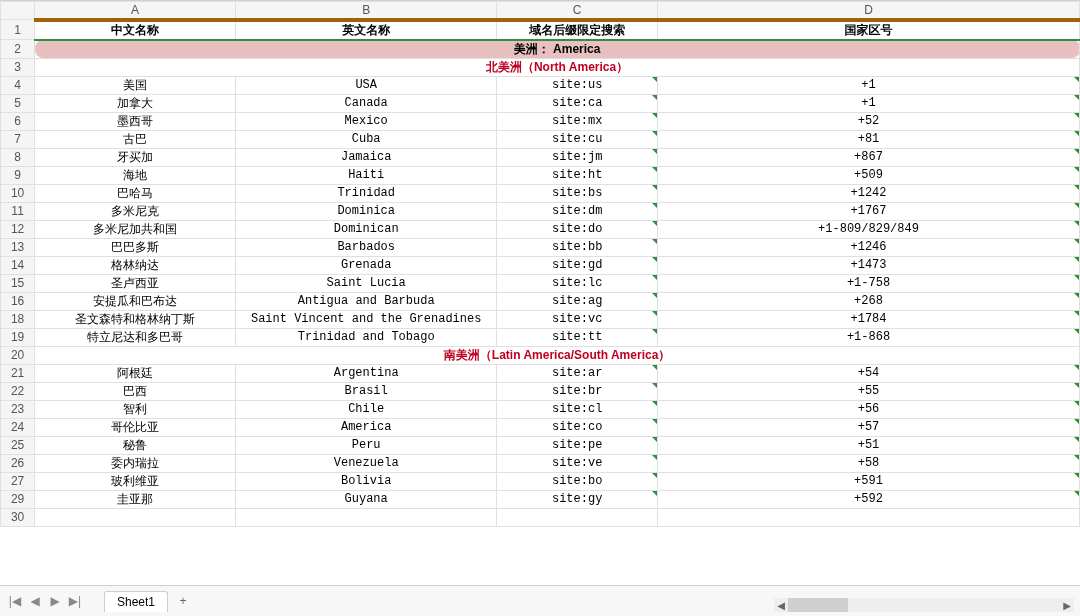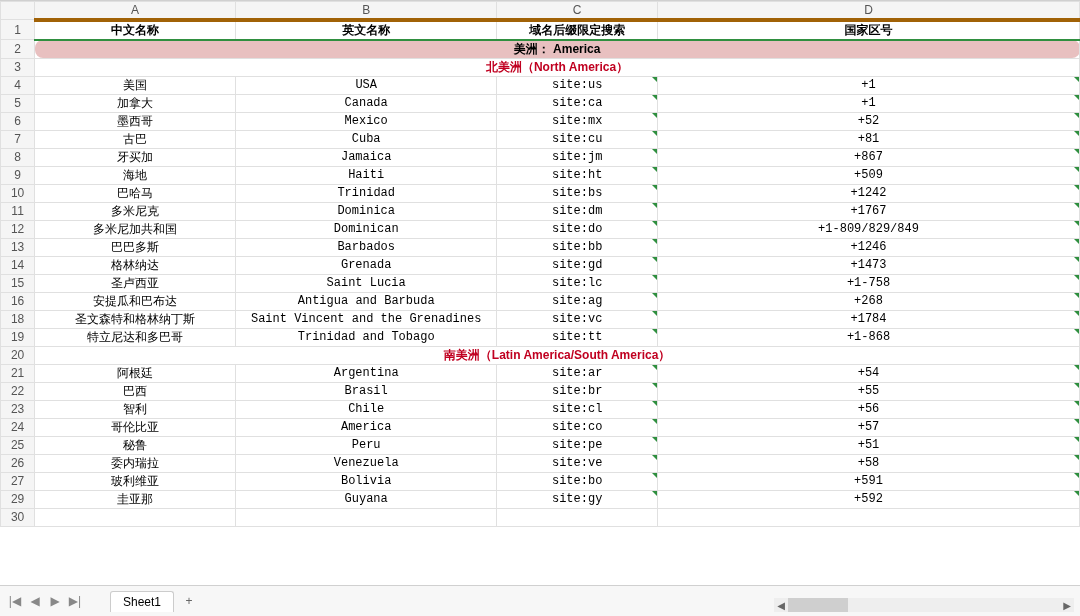--- a/index.html
+++ b/index.html
@@ -102,21 +102,21 @@
     width: 18px; height: 18px;
     display: flex; align-items: center; justify-content: center;
     color: #888;
     cursor: pointer;
   }
   .sheet-tab {
     background: #fff;
     border: 1px solid #ccc;
     border-bottom: none;
     padding: 3px 12px;
-    margin-left: 20px;
+    margin-left: 14px;
     border-radius: 3px 3px 0 0;
     cursor: pointer;
   }
   .add-sheet {
     margin-left: 6px;
     width: 18px; height: 18px;
     display: flex; align-items: center; justify-content: center;
     color: #666;
     cursor: pointer;
   }

